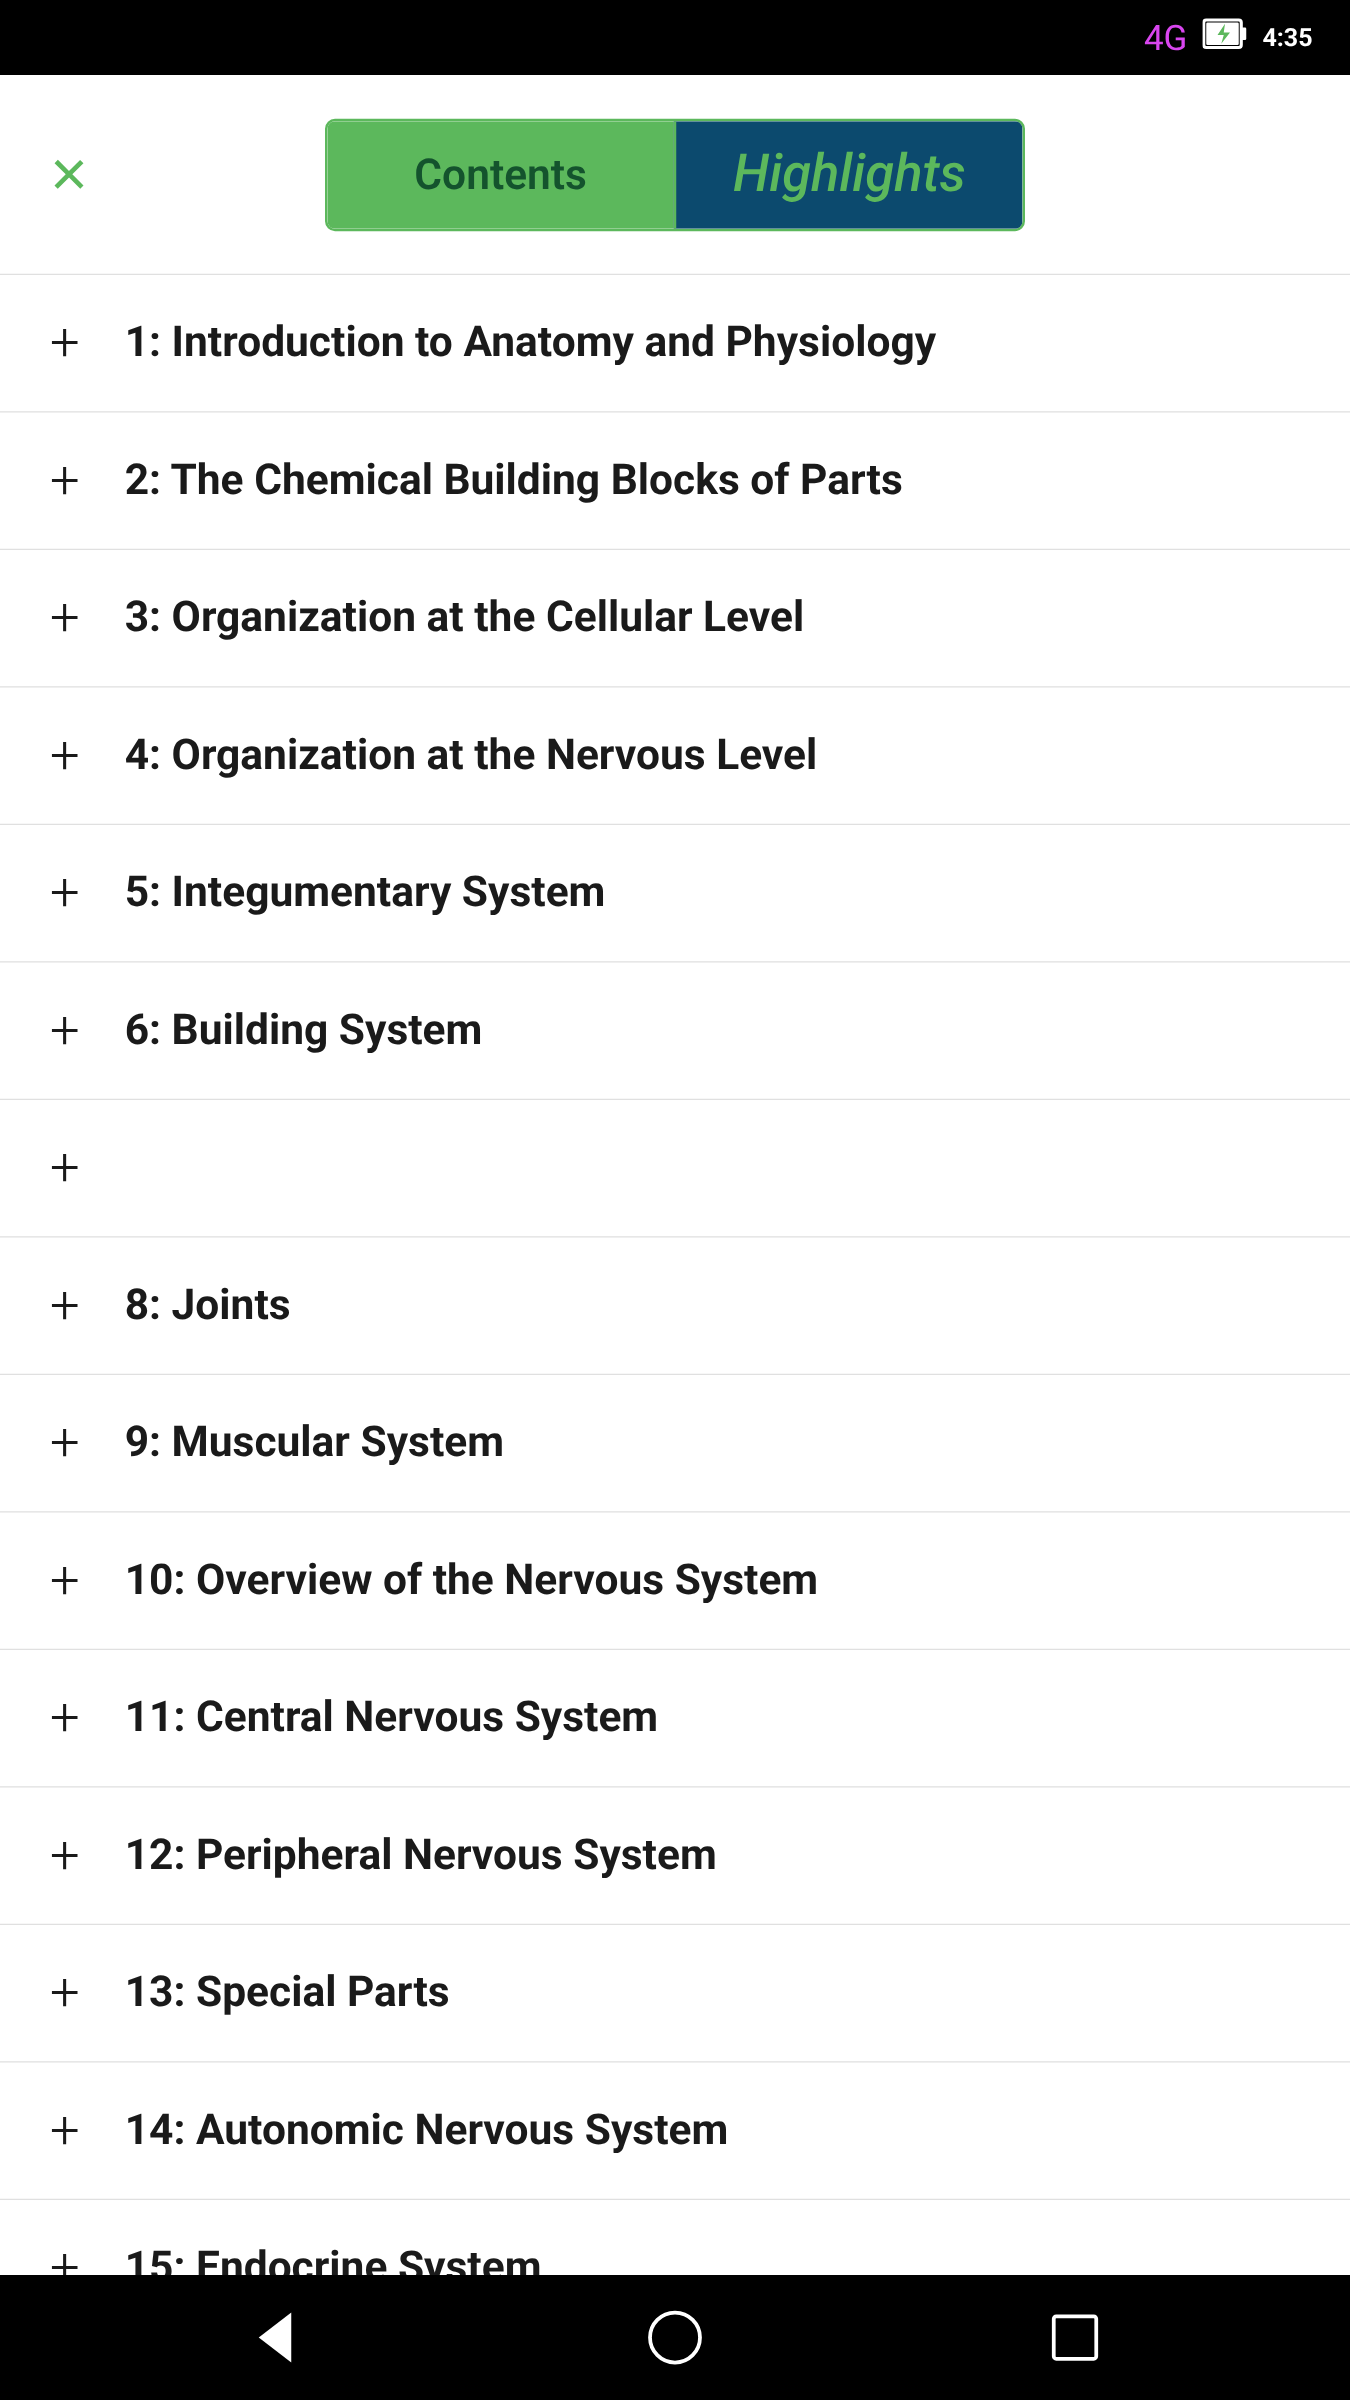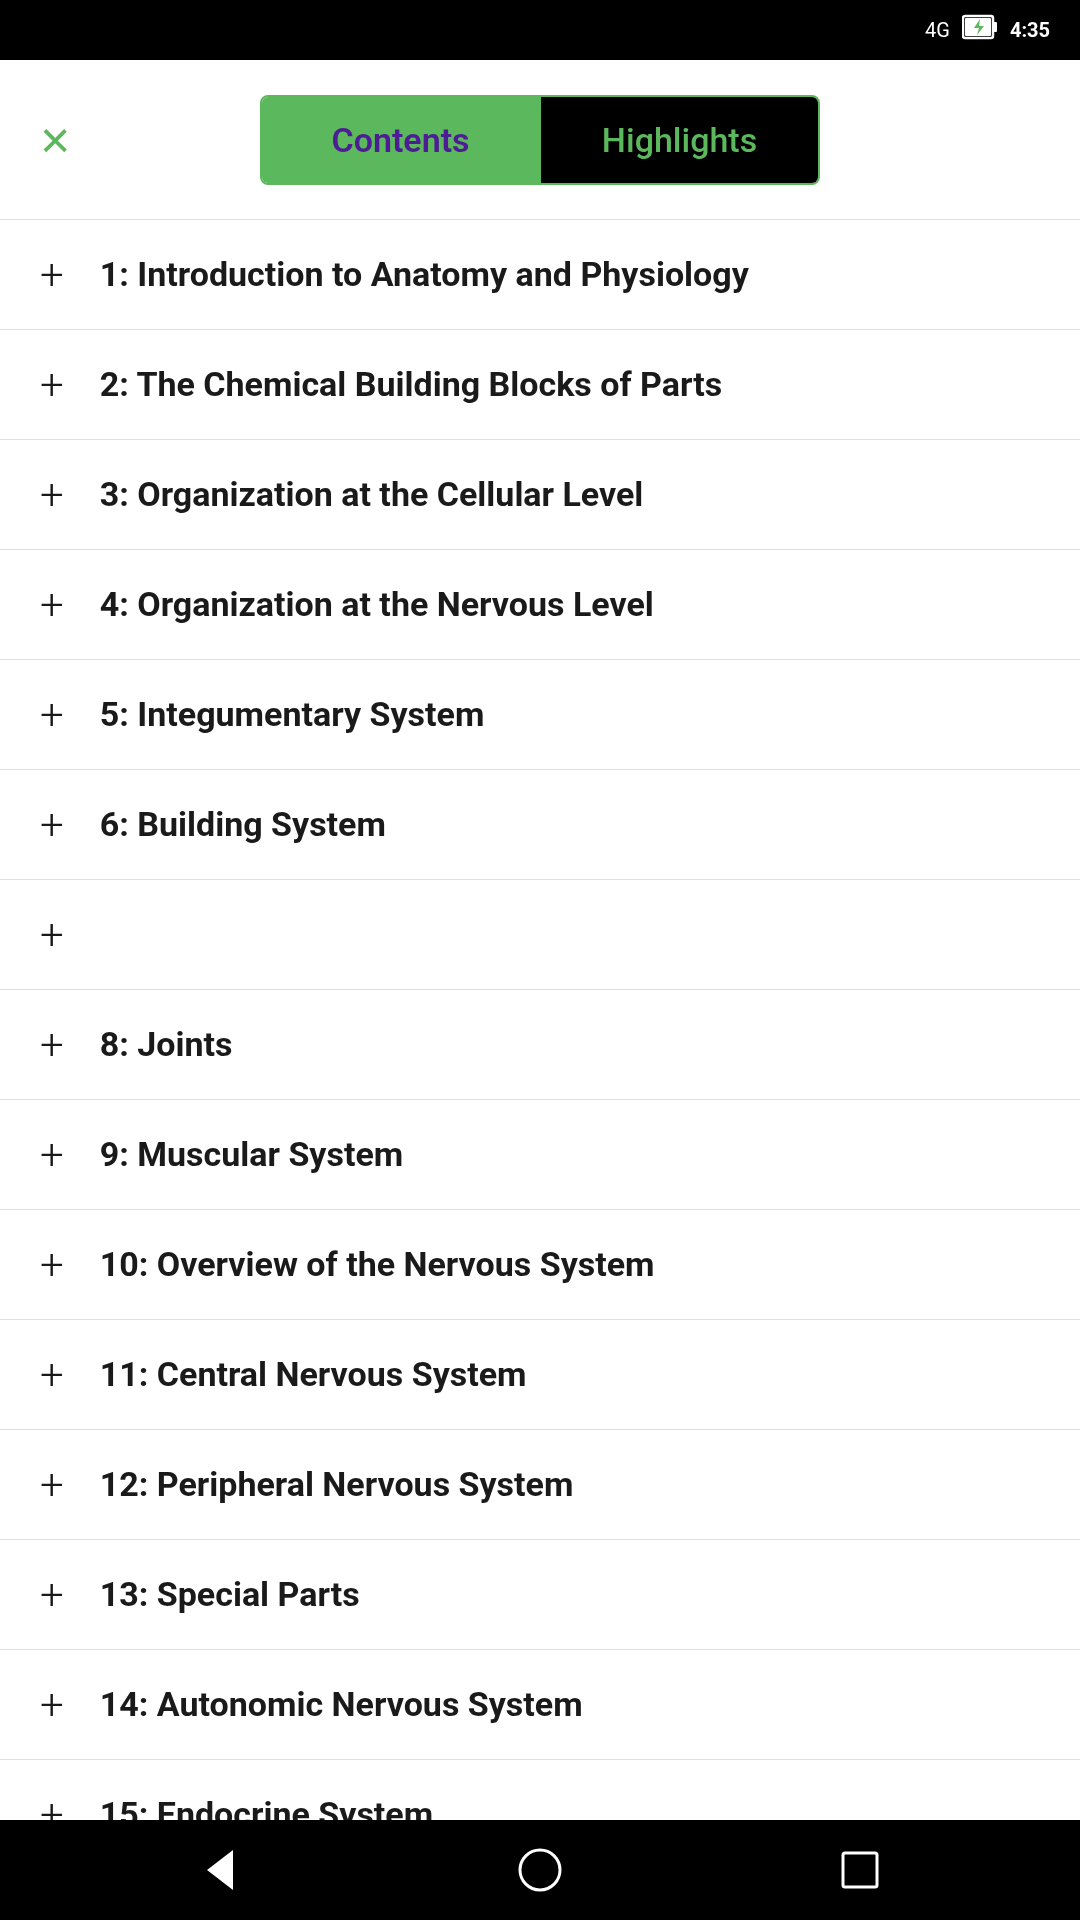--- a/index.html
+++ b/index.html
@@ -37,22 +37,22 @@
       font-weight: bold;
     }
 
     .status-icons {
       display: flex;
       align-items: center;
       gap: 12px;
     }
 
     .signal-icon {
-      color: #ffffff;
-      font-size: 20px;
+      color: #d946ef;
+      font-size: 28px;
     }
 
     .battery-icon {
       color: #ffffff;
       font-size: 26px;
     }
 
     
     .header {
       width: 100%;
@@ -84,40 +84,41 @@
       border: 2px solid #5cb85c;
       border-radius: 8px;
       overflow: hidden;
       height: 90px;
       width: 560px;
     }
 
     .tab-contents {
       flex: 1;
       background: #5cb85c;
-      color: #4c1d95;
+      color: #14532d;
       font-size: 34px;
       font-weight: 600;
       display: flex;
       align-items: center;
       justify-content: center;
       cursor: pointer;
     }
 
     .tab-highlights {
       flex: 1;
-      background: #000000;
+      background: #0c4a6e;
       color: #5cb85c;
-      font-size: 34px;
+      font-size: 42px;
       font-weight: 500;
       display: flex;
       align-items: center;
       justify-content: center;
       cursor: pointer;
       border-left: 2px solid #5cb85c;
+      font-style: italic;
     }
 
     
     .chapter-list {
       flex: 1;
       overflow-y: auto;
       background: #ffffff;
     }
 
     .chapter-item {

